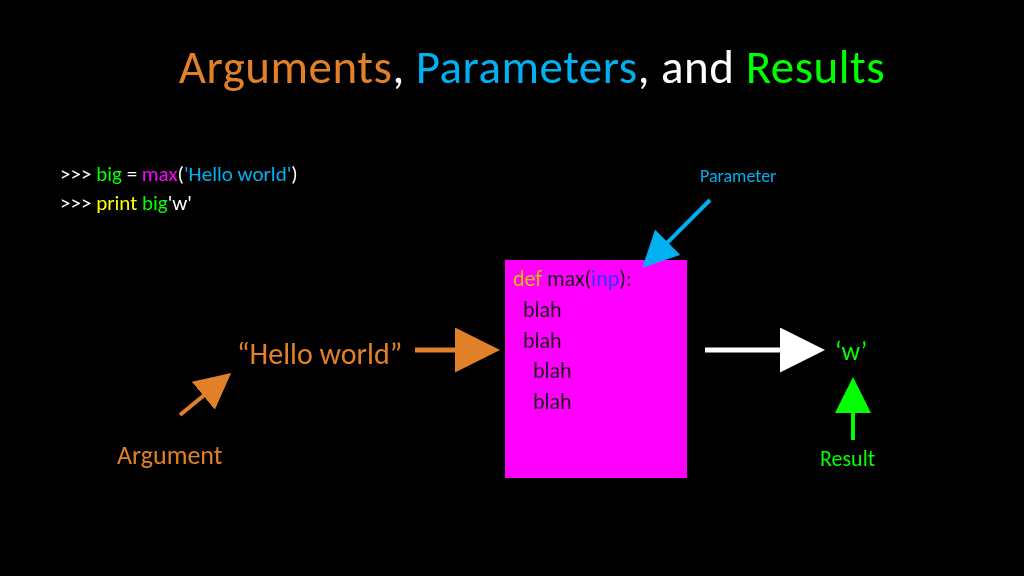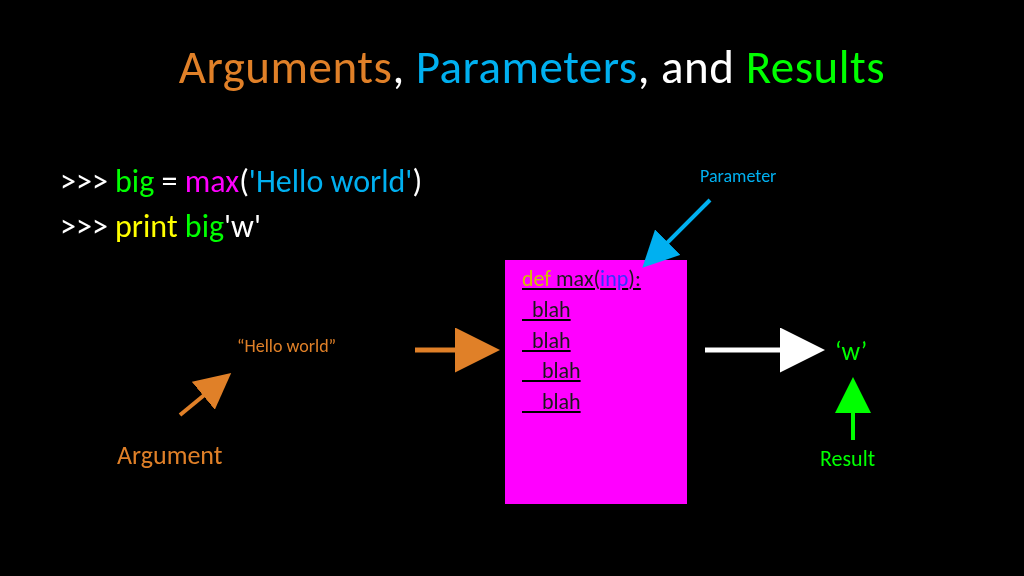--- a/index.html
+++ b/index.html
@@ -24,35 +24,35 @@
   }
   .t-orange { color: #e08028; }
   .t-cyan   { color: #00b0f0; }
   .t-white  { color: #ffffff; }
   .t-green  { color: #00ff00; }
 
   .code-top {
     position: absolute;
     top: 160px;
     left: 60px;
-    font-size: 32px;
+    font-size: 21px;
     line-height: 1.4;
     white-space: nowrap;
   }
   .c-white  { color: #fff; }
   .c-green  { color: #00ff00; }
   .c-magenta{ color: #ff00ff; }
   .c-cyan   { color: #00b0f0; }
   .c-yellow { color: #ffff00; margin-top: 34px; }
 
   .arg-text {
     position: absolute;
     top: 335px;
     left: 237px;
-    font-size: 18px;
+    font-size: 30px;
     color: #e08028;
     text-align: right;
   }
   .arg-label {
     position: absolute;
     top: 415px;
     left: 117px;
     font-size: 26px;
     color: #e08028;
     margin-top: 24px;
@@ -77,28 +77,27 @@
     left: 820px;
     font-size: 22px;
     color: #00ff00;
   }
 
   .codebox {
     position: absolute;
     top: 260px;
     left: 505px;
     width: 182px;
-    height: 244px;
+    height: 218px;
     background: #ff00ff;
     font-size: 22px;
     line-height: 1.4;
-    padding: 4px 17px;
+    padding: 4px 8px;
     box-sizing: border-box;
     font-family: Calibri, "Segoe UI", Arial, sans-serif;
-    text-decoration: underline;
   }
   .codebox div { white-space: pre; }
   .cb-yellow { color: #d0c000; }
   .cb-dark   { color: #1a1a1a; }
   .cb-blue   { color: #3333ff; }
   .cb-green  { color: #006600; }
 
   svg.overlay {
     position: absolute;
     top: 0; left: 0;

